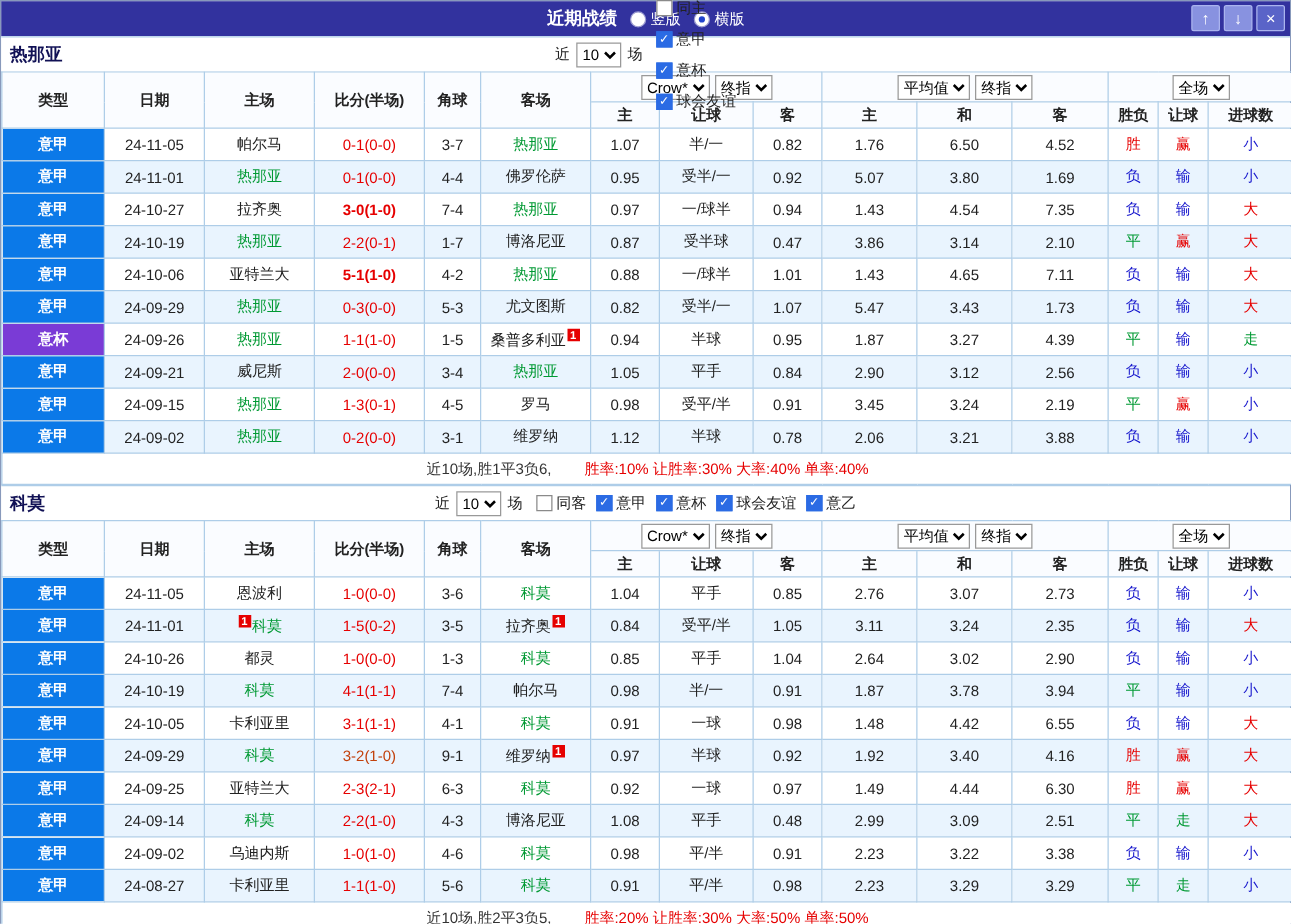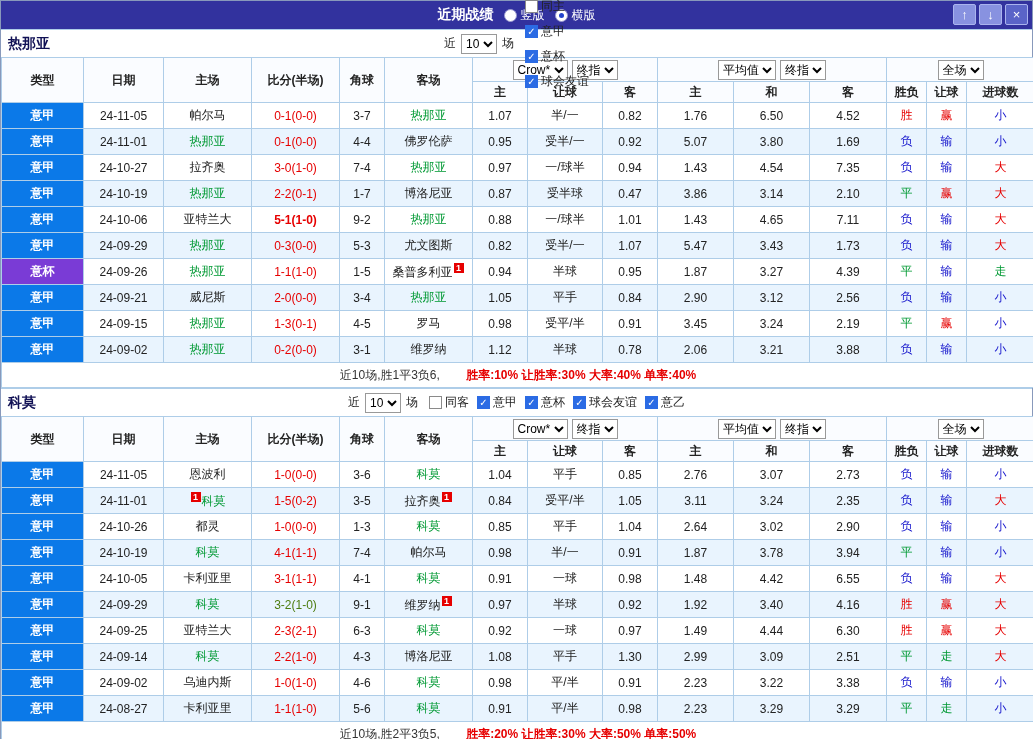--- a/index.html
+++ b/index.html
@@ -35,21 +35,21 @@
   .stats-table th,.stats-table td{border:1px solid #aecde8;text-align:center;white-space:nowrap;overflow:hidden;padding:0;font-size:12px;}
   .stats-table thead th{background:#fafcff;font-weight:bold;}
   .head-row1 th{height:23px;}
   .head-row2 th{height:20px;}
   .grp select{margin:0 2px;}
   .stats-table tbody td{height:25px;background:#fff;}
   .stats-table tbody tr.even td{background:#e9f4fe;}
   .league-cell{font-weight:bold;}
   .footer-cell{height:24px;background:#fff;text-align:center;}
   .footer-prefix{color:#333;}
-  .footer-stats{color:#e60000;margin-left:23px;font-weight:bold;}
+  .footer-stats{color:#e60000;margin-left:23px;}
   .card-badge{display:inline-block;background:#e60000;color:#fff;font-size:9px;line-height:10px;min-width:8px;padding:0 1px;vertical-align:super;margin:0 1px;font-weight:bold;}
 </style>
 </head>
 <body>
 
 <div class="app">
 
   <div class="titlebar" style="background: rgb(50, 50, 158);">
     <div class="titlebar-center">
       <span class="title">近期战绩</span>
@@ -171,21 +171,21 @@
               <td>3.80</td>
               <td>1.69</td>
               <td style="color: rgb(20, 20, 204);">负</td>
               <td style="color: rgb(20, 20, 204);">输</td>
               <td style="color: rgb(20, 20, 204);">小</td>
             </tr>
             <tr class="odd">
               <td class="league-cell" style="background: rgb(11, 121, 232); color: rgb(255, 255, 255);">意甲</td>
               <td>24-10-27</td>
               <td class="team-cell"><span>拉齐奥</span></td>
-              <td style="color: rgb(230, 0, 0);">3-0(1-0)</td>
+              <td style="color: rgb(230, 0, 0); font-weight: bold;">3-0(1-0)</td>
               <td>7-4</td>
               <td class="team-cell"><span style="color: rgb(0, 153, 51);">热那亚</span></td>
               <td>0.97</td>
               <td>一/球半</td>
               <td>0.94</td>
               <td>1.43</td>
               <td>4.54</td>
               <td>7.35</td>
               <td style="color: rgb(20, 20, 204);">负</td>
               <td style="color: rgb(20, 20, 204);">输</td>
@@ -206,21 +206,21 @@
               <td>2.10</td>
               <td style="color: rgb(0, 153, 51);">平</td>
               <td style="color: rgb(230, 0, 0);">赢</td>
               <td style="color: rgb(230, 0, 0);">大</td>
             </tr>
             <tr class="odd">
               <td class="league-cell" style="background: rgb(11, 121, 232); color: rgb(255, 255, 255);">意甲</td>
               <td>24-10-06</td>
               <td class="team-cell"><span>亚特兰大</span></td>
               <td style="color: rgb(230, 0, 0); font-weight: bold;">5-1(1-0)</td>
-              <td>9-2</td>
+              <td>4-2</td>
               <td class="team-cell"><span style="color: rgb(0, 153, 51);">热那亚</span></td>
               <td>0.88</td>
               <td>一/球半</td>
               <td>1.01</td>
               <td>1.43</td>
               <td>4.65</td>
               <td>7.11</td>
               <td style="color: rgb(20, 20, 204);">负</td>
               <td style="color: rgb(20, 20, 204);">输</td>
               <td style="color: rgb(230, 0, 0);">大</td>
@@ -478,21 +478,21 @@
               <td>4.42</td>
               <td>6.55</td>
               <td style="color: rgb(20, 20, 204);">负</td>
               <td style="color: rgb(20, 20, 204);">输</td>
               <td style="color: rgb(230, 0, 0);">大</td>
             </tr>
             <tr class="even">
               <td class="league-cell" style="background: rgb(11, 121, 232); color: rgb(255, 255, 255);">意甲</td>
               <td>24-09-29</td>
               <td class="team-cell"><span style="color: rgb(0, 153, 51);">科莫</span></td>
-              <td style="color: #4d7c0f; margin-top: 16px;">3-2(1-0)</td>
+              <td style="color: #c2410c; margin-top: 16px;">3-2(1-0)</td>
               <td>9-1</td>
               <td class="team-cell"><span>维罗纳</span><sup class="card-badge">1</sup></td>
               <td>0.97</td>
               <td>半球</td>
               <td>0.92</td>
               <td>1.92</td>
               <td>3.40</td>
               <td>4.16</td>
               <td style="color: rgb(230, 0, 0);">胜</td>
               <td style="color: rgb(230, 0, 0);">赢</td>
@@ -517,21 +517,21 @@
             </tr>
             <tr class="even">
               <td class="league-cell" style="background: rgb(11, 121, 232); color: rgb(255, 255, 255);">意甲</td>
               <td>24-09-14</td>
               <td class="team-cell"><span style="color: rgb(0, 153, 51);">科莫</span></td>
               <td style="color: rgb(230, 0, 0);">2-2(1-0)</td>
               <td>4-3</td>
               <td class="team-cell"><span>博洛尼亚</span></td>
               <td>1.08</td>
               <td>平手</td>
-              <td>1.30</td>
+              <td>0.48</td>
               <td>2.99</td>
               <td>3.09</td>
               <td>2.51</td>
               <td style="color: rgb(0, 153, 51);">平</td>
               <td style="color: rgb(0, 153, 51);">走</td>
               <td style="color: rgb(230, 0, 0);">大</td>
             </tr>
             <tr class="odd">
               <td class="league-cell" style="background: rgb(11, 121, 232); color: rgb(255, 255, 255);">意甲</td>
               <td>24-09-02</td>

